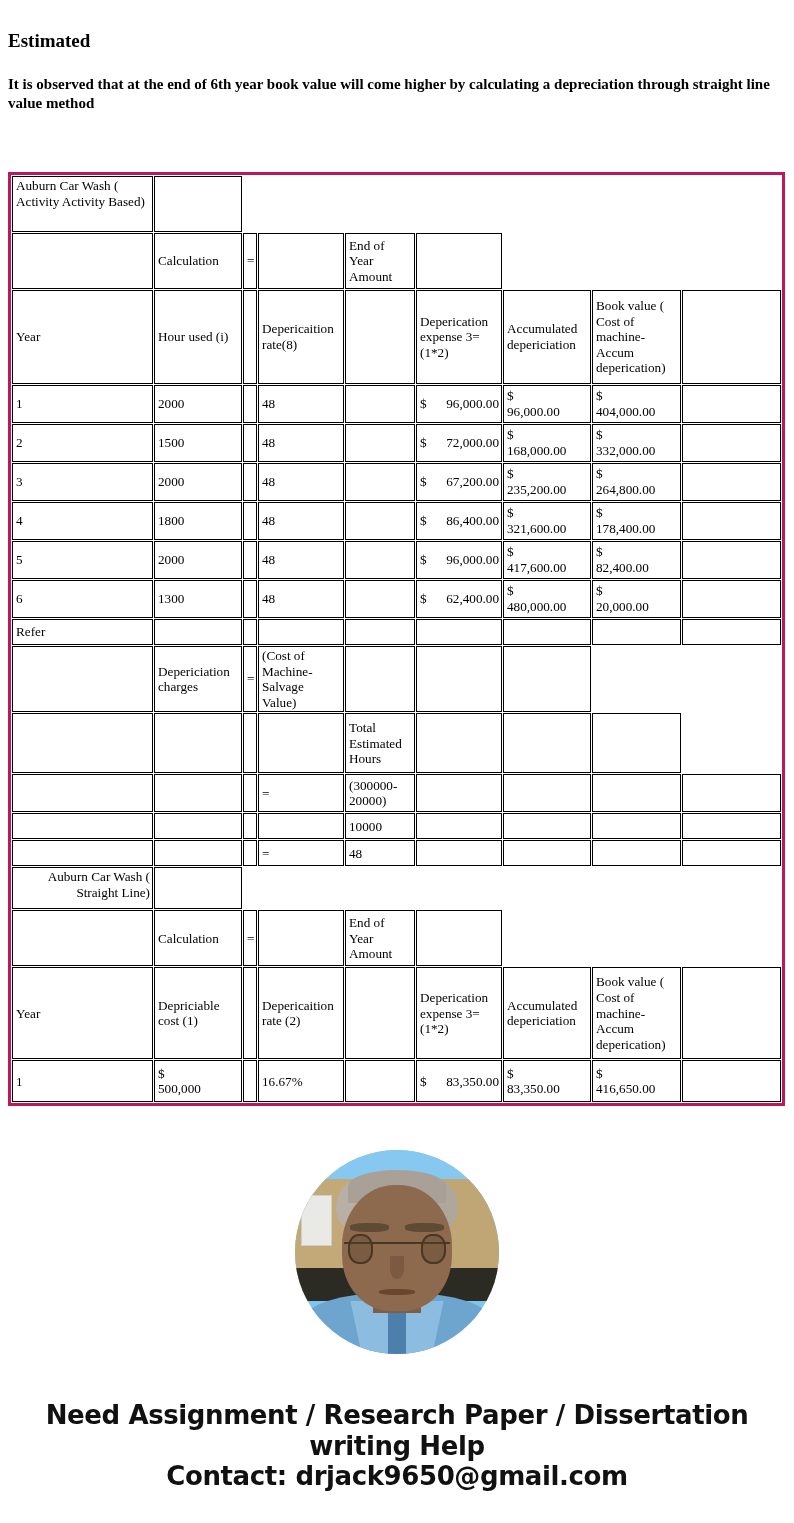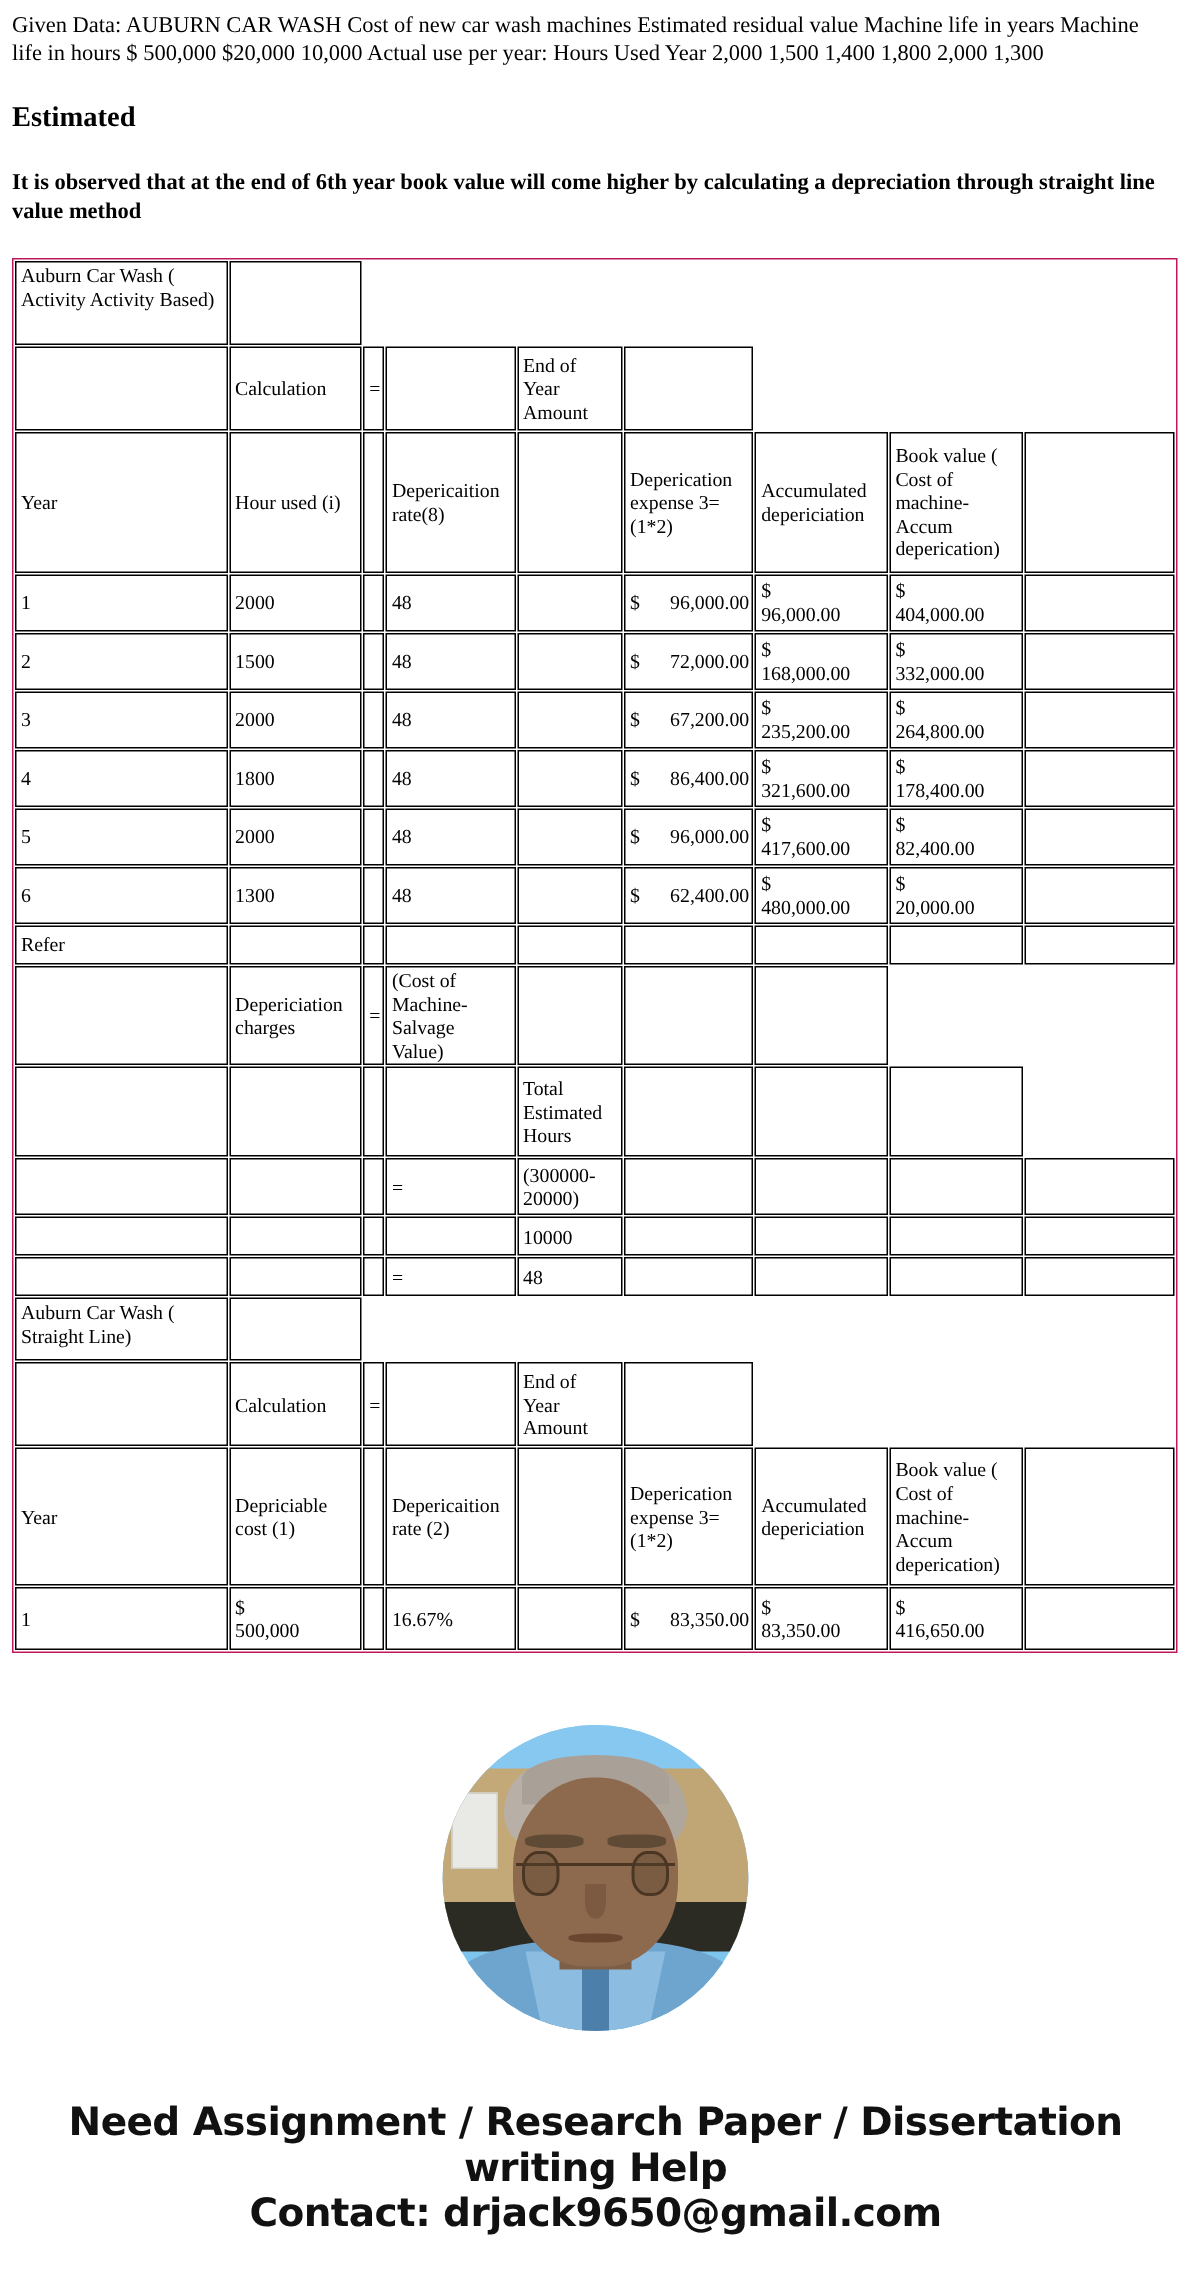--- a/index.html
+++ b/index.html
@@ -37,21 +37,21 @@
     line-height: 1.28;
     margin: 22px 0 0 0;
   }
 
   
   .sheet-wrap {
     position: absolute;
     left: 8px;
     top: 172px;
     width: 777px;
-    border: 1px solid #be185d;
+    border: 3px solid #be185d;
     box-sizing: border-box;
     background: #fff;
   }
   table.sheet {
     border-collapse: separate;
     border-spacing: 1px;
     width: 100%;
     table-layout: fixed;
     font-size: 13.2px;
     line-height: 1.18;
@@ -83,21 +83,21 @@
   tr.r-title td { height: 52px; vertical-align: top; }
   tr.r-calc td { height: 52px; }
   tr.r-head td { height: 90px; }
   tr.r-data td { height: 34px; }
   tr.r-refer td { height: 22px; }
   tr.r-charges td { height: 56px; }
   tr.r-total td { height: 56px; }
   tr.r-formula td { height: 34px; }
   tr.r-10000 td { height: 22px; }
   tr.r-48 td { height: 22px; }
-  tr.r-title2 td { height: 38px; vertical-align: top; }
+  tr.r-title2 td { height: 38px; vertical-align: top; text-align: right; }
   tr.r-head2 td { height: 88px; }
   tr.r-data2 td { height: 38px; }
 
   
   .amt {
     display: flex;
     justify-content: space-between;
     align-items: center;
     white-space: nowrap;
   }
@@ -158,21 +158,20 @@
     color: #111111;
     line-height: 1.18;
   }
   .footer .l1 { font-size: 26px; letter-spacing: -0.4px; }
   .footer .l2 { font-size: 26px; letter-spacing: -0.4px; }
 </style>
 </head>
 <body>
 
 <div class="prose">
-  <p class="given">Given Data: AUBURN CAR WASH Cost of new car wash machines Estimated residual value Machine life in years Machine life in hours $ 500,000 $20,000 10,000 Actual use per year: Hours Used Year 2,000 1,500 1,400 1,800 2,000 1,300</p>
   <p class="solution-head">Estimated</p>
   <p class="observed">It is observed that at the end of 6th year book value will come higher by calculating a depreciation through straight line value method</p>
 </div>
 
 <div class="sheet-wrap">
 <table class="sheet">
   <colgroup>
     <col class="c1">
         <col class="c2">
         <col class="c3">

